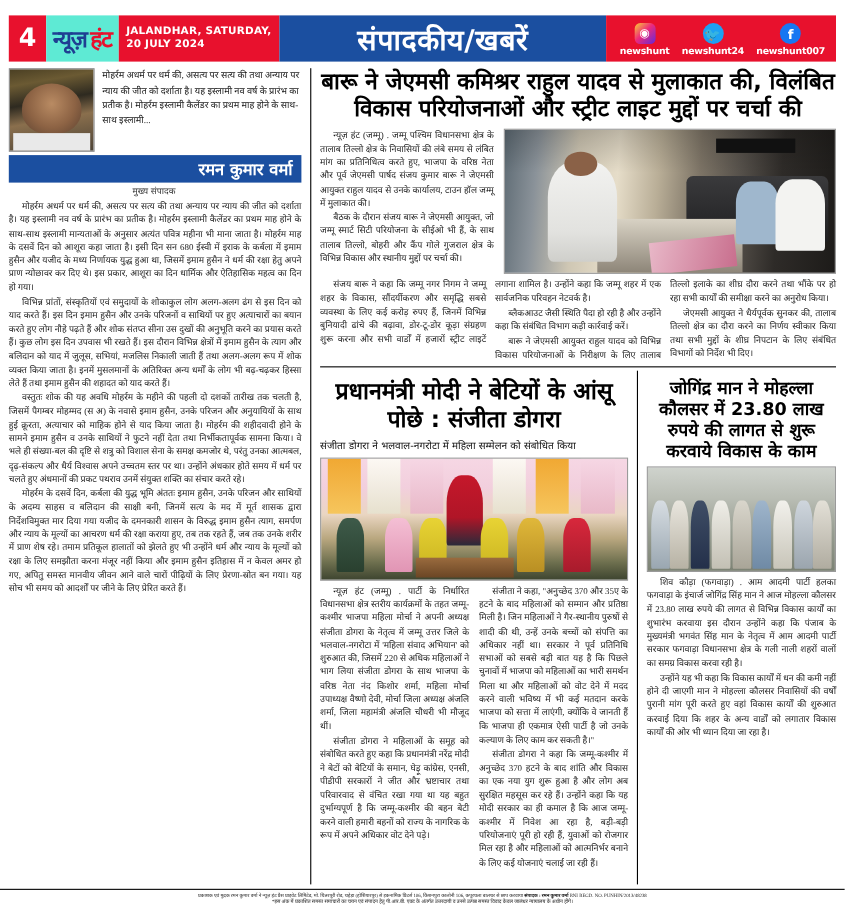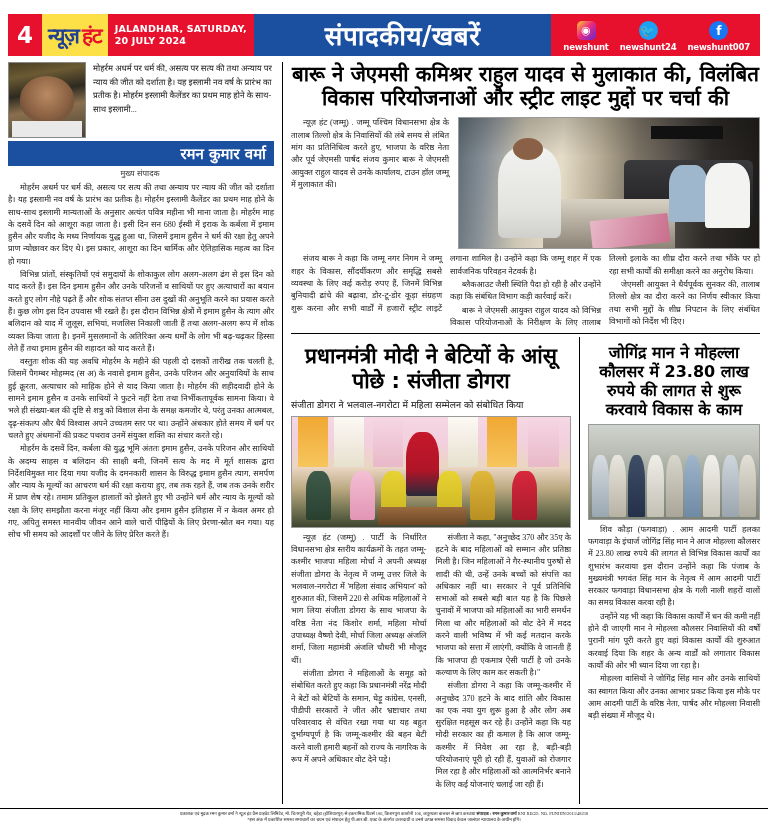--- a/index.html
+++ b/index.html
@@ -13,21 +13,21 @@
   .page { position: relative; width: 768px; height: 828px; padding: 0 8px; }
 
   
   .masthead { display: flex; align-items: stretch; height: 42px; margin-top: 14px; }
   .mh-page-num {
     background: #e8112d; color: #fff;
     width: 34px; display: flex; align-items: center; justify-content: center;
     font-family: "DejaVu Sans", sans-serif; font-weight: bold; font-size: 23px;
   }
   .mh-logo {
-    background: #fde047; padding: 0 6px;
+    background: #5eead4; padding: 0 6px;
     display: flex; align-items: center; gap: 3px;
   }
   .mh-logo .lw1 { color: #1f3f92; font-weight: bold; font-size: 21px; font-family: "DejaVu Sans", sans-serif; letter-spacing: -1px;}
   .mh-logo .lw2 { color: #e8112d; font-weight: bold; font-size: 21px; font-family: "DejaVu Sans", sans-serif; letter-spacing: -1px;}
   .mh-date {
     background: #e8112d; color: #fff;
     display: flex; flex-direction: column; justify-content: center;
     padding: 0 7px; min-width: 118px;
     font-family: "DejaVu Sans", sans-serif; font-weight: bold; font-size: 9.5px; line-height: 1.25;
     letter-spacing: .2px;
@@ -235,20 +235,21 @@
     <div class="divider-v"></div>
 
     <div class="col-right-wrap">
 
       <div>
         <h1 class="hl hl-main">बारू ने जेएमसी कमिश्रर राहुल यादव से मुलाकात की, विलंबित विकास परियोजनाओं और स्ट्रीट लाइट मुद्दों पर चर्चा की</h1>
 
         <div style="display:flex; gap:9px;justify-content:flex-end;">
           <div class="body-txt" style="width:158px;">
             <p>न्यूज़ हंट (जम्मू) . जम्मू पश्चिम विधानसभा क्षेत्र के तालाब तिल्लो क्षेत्र के निवासियों की लंबे समय से लंबित मांग का प्रतिनिधित्व करते हुए, भाजपा के वरिष्ठ नेता और पूर्व जेएमसी पार्षद संजय कुमार बारू ने जेएमसी आयुक्त राहुल यादव से उनके कार्यालय, टाउन हॉल जम्मू में मुलाकात की।</p>
+            <p>बैठक के दौरान संजय बारू ने जेएमसी आयुक्त, जो जम्मू स्मार्ट सिटी परियोजना के सीईओ भी हैं, के साथ तालाब तिल्लो, बोहरी और कैंप गोले गुजराल क्षेत्र के विभिन्न विकास और स्थानीय मुद्दों पर चर्चा की।</p>
           </div>
           <div class="photo ph-office" style="flex:1;">
             <div class="p-tv"></div>
             <div class="p-sofa"></div>
             <div class="p-desk"></div>
             <div class="p-man"></div>
             <div class="p-head1"></div>
             <div class="p-m2"></div>
             <div class="p-m3"></div>
             <div class="p-files"></div>
@@ -309,21 +310,20 @@
             <div class="pp g5"></div>
             <div class="pp g6"></div>
             <div class="pp g7"></div>
             <div class="pp g8"></div>
             <div class="pp g9"></div>
           </div>
 
           <div class="body-txt" style="margin-top:4px;">
             <p>शिव कौड़ा (फगवाड़ा) . आम आदमी पार्टी हलका फगवाड़ा के इंचार्ज जोगिंद्र सिंह मान ने आज मोहल्ला कौलसर में 23.80 लाख रुपये की लागत से विभिन्न विकास कार्यों का शुभारंभ करवाया इस दौरान उन्होंने कहा कि पंजाब के मुख्यमंत्री भगवंत सिंह मान के नेतृत्व में आम आदमी पार्टी सरकार फगवाड़ा विधानसभा क्षेत्र के गली नाली शहरों वालों का समग्र विकास करवा रही है।</p>
             <p>उन्होंने यह भी कहा कि विकास कार्यों में धन की कमी नहीं होने दी जाएगी मान ने मोहल्ला कौलसर निवासियों की वर्षों पुरानी मांग पूरी करते हुए वहां विकास कार्यों की शुरुआत करवाई दिया कि शहर के अन्य वार्डों को लगातार विकास कार्यों की ओर भी ध्यान दिया जा रहा है।</p>
-            <p>मोहल्ला वासियों ने जोगिंद्र सिंह मान और उनके साथियों का स्वागत किया और उनका आभार प्रकट किया इस मौके पर आम आदमी पार्टी के वरिष्ठ नेता, पार्षद और मोहल्ला निवासी बड़ी संख्या में मौजूद थे।</p>
           </div>
         </div>
 
       </div>
     </div>
   </div>
 
   <div class="footer">
     <div class="footer-line">
       <span>प्रकाशक एवं मुद्रक रमन कुमार वर्मा ने न्यूज़ हंट प्रैस प्राइवेट लिमिटेड, मो. चितरपूरी रोड, चहेड़ा (होशियारपुर) से इकनामिक प्रिटर्स 106, किशनपुरा कालोनी 106, कपूरथला बालचर से छाप करवाया</span>

